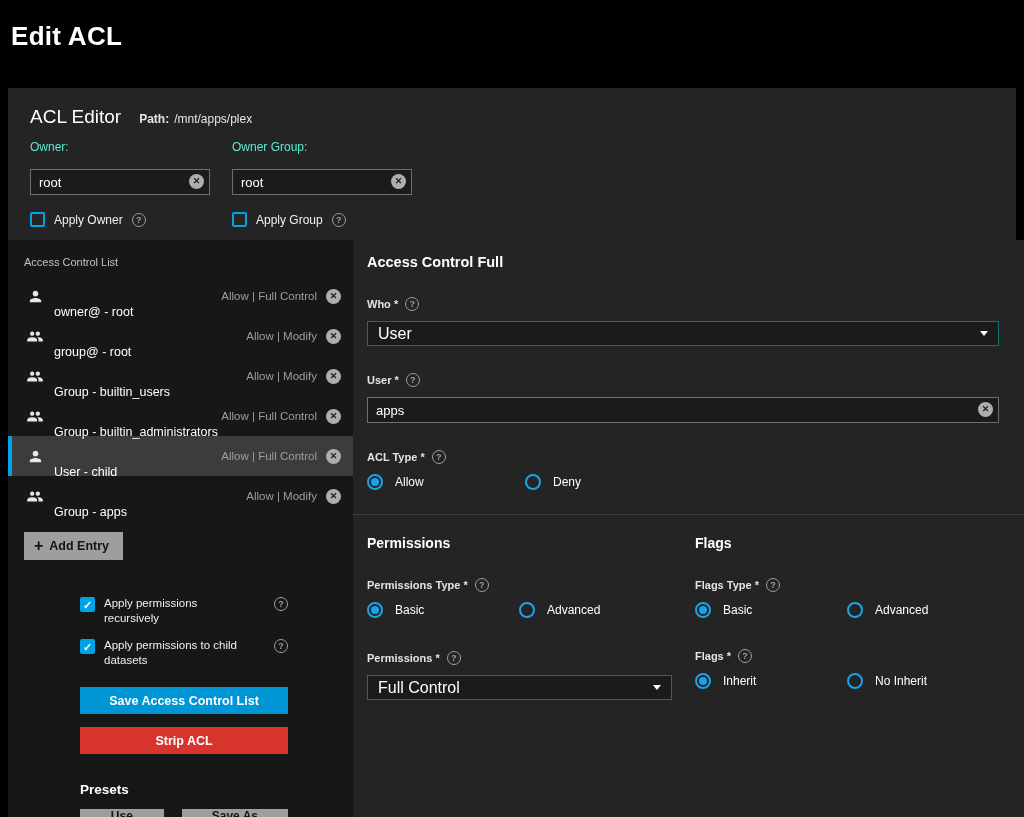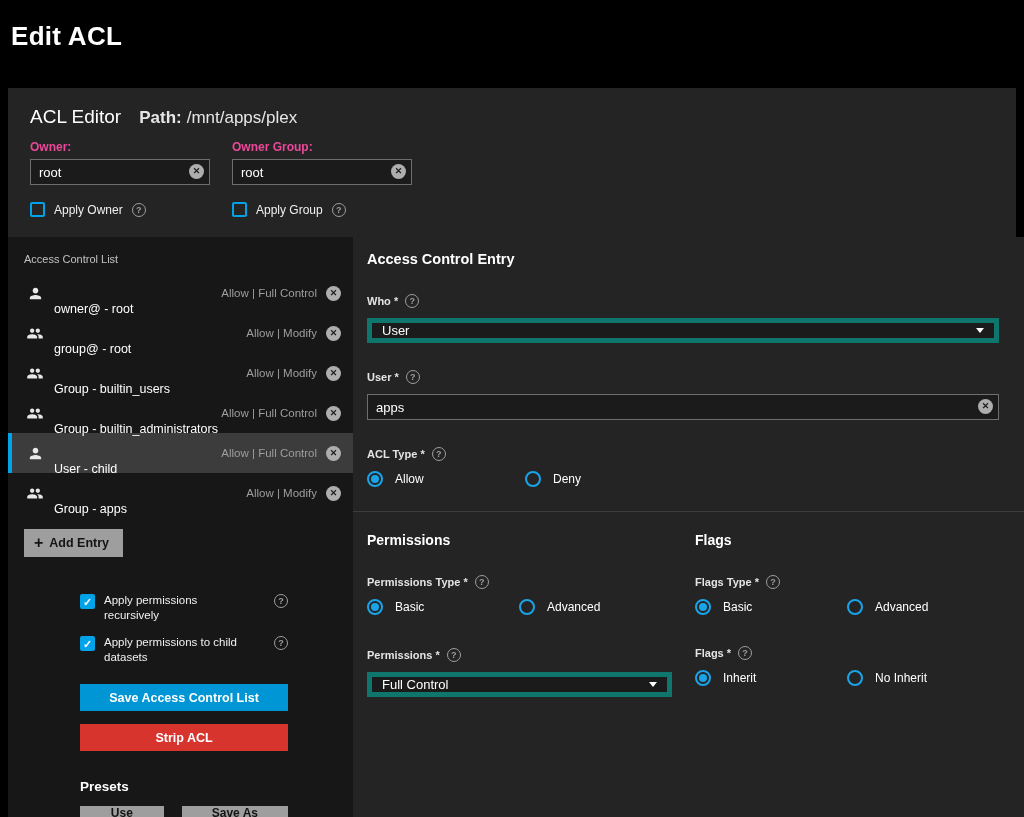--- a/index.html
+++ b/index.html
@@ -13,25 +13,25 @@
   .page-header { height:72px; display:flex; align-items:center; padding-left:11px; background:#000; }
   .page-header h1 { font-size:26px; font-weight:bold; letter-spacing:.3px; }
 
   
   .card { margin:16px 8px 0 8px; height:729px; display:flex; flex-direction:column; }
 
   
   .top-section { background:#242424; padding:18px 22px 20px 22px; height:152px; }
   .title-row { display:flex; align-items:baseline; gap:18px; }
   .editor-title { font-size:19px; font-weight:400; color:#fff; }
-  .path { font-size:17px; color:#e6e6e6; }
+  .path { font-size:12px; color:#e6e6e6; }
   .path b { font-weight:bold; margin-right:5px; }
   .fields-row { display:flex; gap:22px; margin-top:12px; }
   .field { width:180px; }
-  .field-label { font-size:12px; font-weight:bold; color:#ec4899; display:block; margin-bottom:5px; }
+  .field-label { font-size:12px; font-weight:normal; color:#5eead4; display:block; margin-bottom:15px; }
   .text-input { position:relative; }
   .text-input input {
     width:100%; height:26px; background:#1b1b1b; border:1px solid #6e6e6e;
     color:#fff; font-size:13px; padding:0 26px 0 8px; font-family:inherit; outline:none;
   }
   .clear-circle {
     position:absolute; right:6px; top:5px; width:15px; height:15px; border-radius:50%;
     background:#aeaeae; color:#1b1b1b; font-size:9px; font-weight:bold;
     display:flex; align-items:center; justify-content:center; cursor:pointer; line-height:1;
   }
@@ -70,22 +70,22 @@
   .save-btn { width:208px; height:27px; background:#0095d5; color:#fff; font-size:12.5px; margin-top:7px; }
   .strip-btn { width:208px; height:27px; background:#d7342e; color:#fff; font-size:12.5px; margin-top:13px; }
   .presets-title { font-size:13.5px; font-weight:bold; margin-top:28px; color:#fff; }
   .preset-btns { display:flex; gap:18px; margin-top:12px; }
   .preset-btn { background:#9e9e9e; color:#141414; font-size:12px; height:26px; padding:0 13px; }
 
   
   .ace-title { font-size:14.5px; font-weight:bold; color:#fff; }
   .form-label { display:flex; align-items:center; gap:7px; font-size:11px; font-weight:bold; color:#e4e4e4; margin-top:27px; margin-bottom:10px; }
   .select {
-    height:25px; background:#1b1b1b; border:5px solid #0f766e; display:flex; align-items:center;
-    padding:0 10px; font-size:13px; color:#fff; cursor:pointer;
+    height:25px; background:#1b1b1b; border:1px solid #0f766e; display:flex; align-items:center;
+    padding:0 10px; font-size:16px; color:#fff; cursor:pointer;
   }
   .select-wide { width:632px; }
   .select-narrow { width:305px; }
   .caret { margin-left:auto; width:0; height:0; border-left:4px solid transparent; border-right:4px solid transparent; border-top:5px solid #fff; }
   .input-wide { width:632px; }
   .radio-row { display:flex; margin-top:4px; }
   .radio { display:flex; align-items:center; gap:12px; cursor:pointer; }
   .radio .circ { width:16px; height:16px; border:2px solid #1aa3e8; border-radius:50%; position:relative; flex:none; }
   .radio .circ.on::after { content:''; position:absolute; left:2px; top:2px; right:2px; bottom:2px; background:#1aa3e8; border-radius:50%; }
   .radio .rlbl { font-size:12px; color:#fff; }
@@ -230,21 +230,21 @@
         <button class="btn strip-btn">Strip ACL</button>
         <div class="presets-title">Presets</div>
         <div class="preset-btns">
           <button class="btn preset-btn">Use Preset</button>
           <button class="btn preset-btn">Save As Preset</button>
         </div>
       </div>
     </div>
 
     <div class="right-panel">
-      <div class="ace-title">Access Control Entry</div>
+      <div class="ace-title">Access Control Full</div>
 
       <div class="form-label">
         <span>Who *</span>
         <span class="help">?</span>
       </div>
       <div class="select select-wide">
         <span>User</span>
         <span class="caret"></span>
       </div>
 

